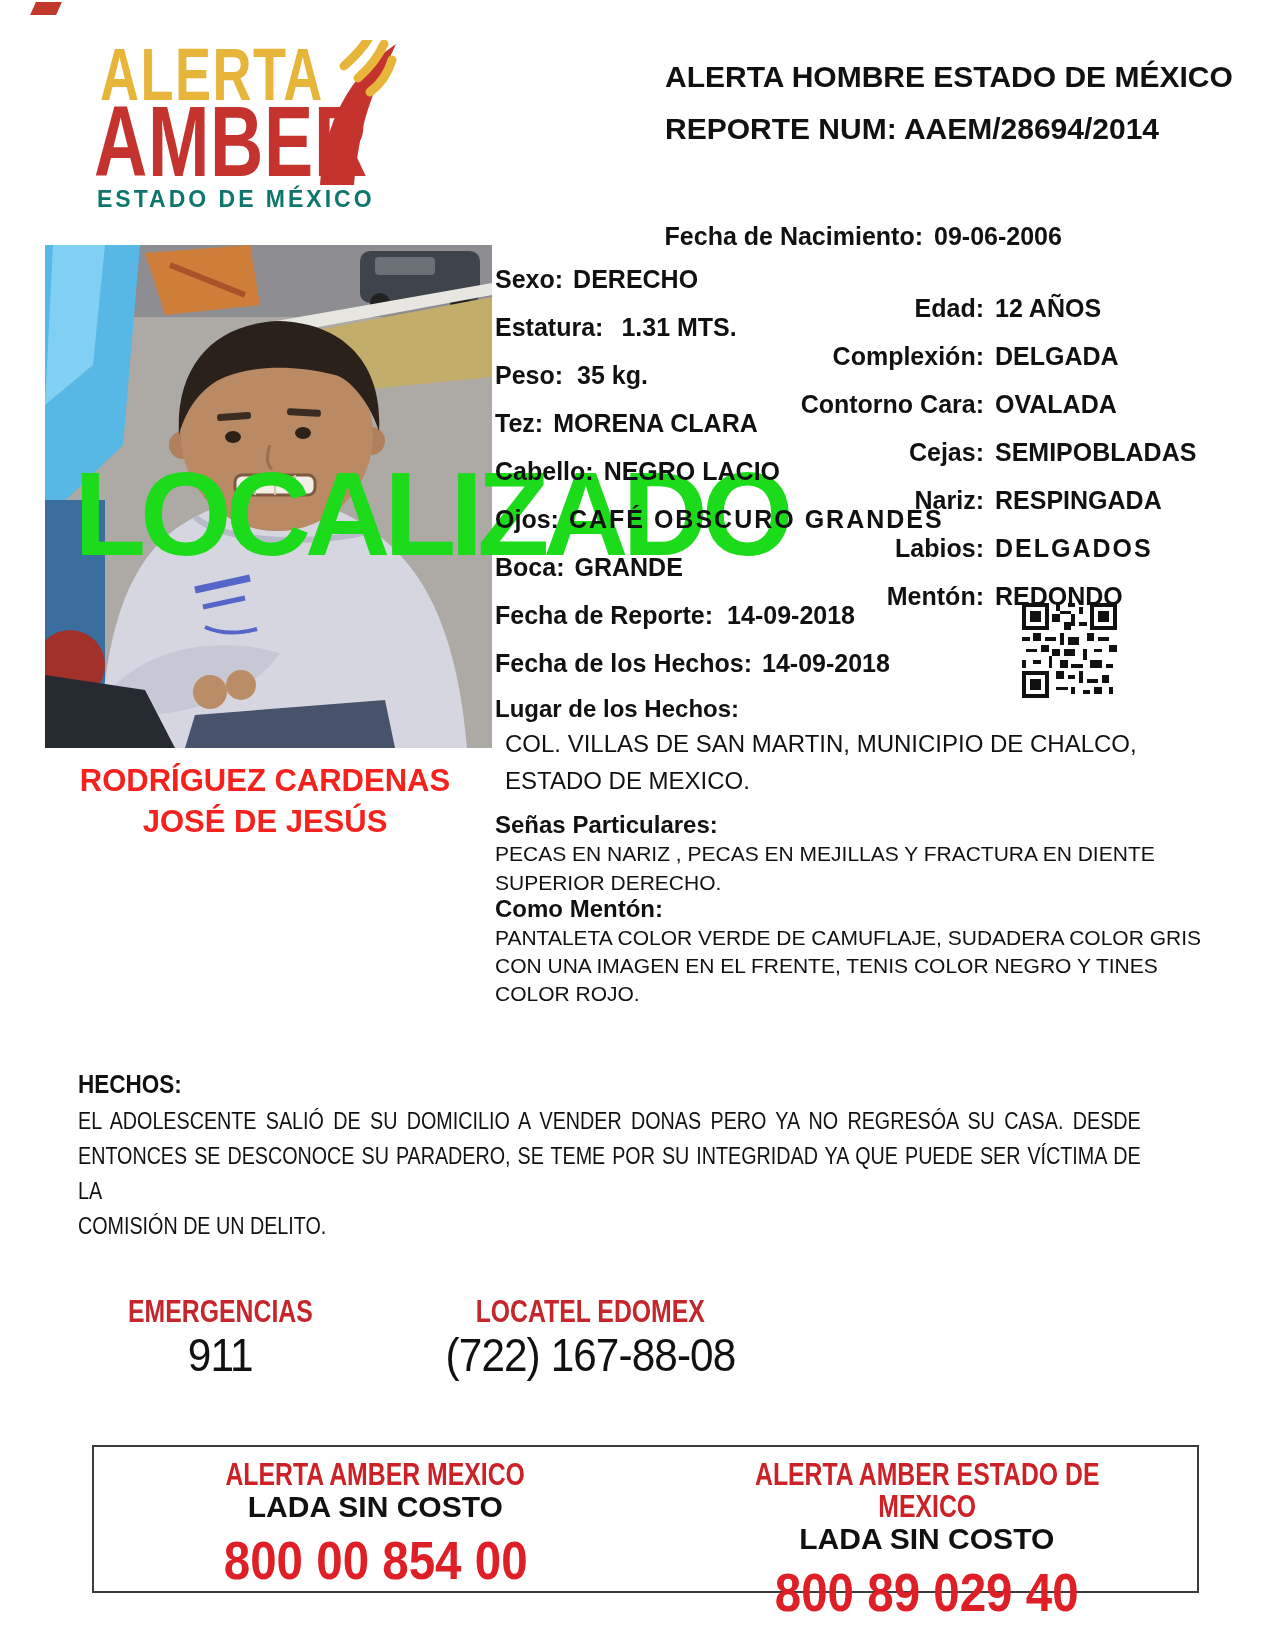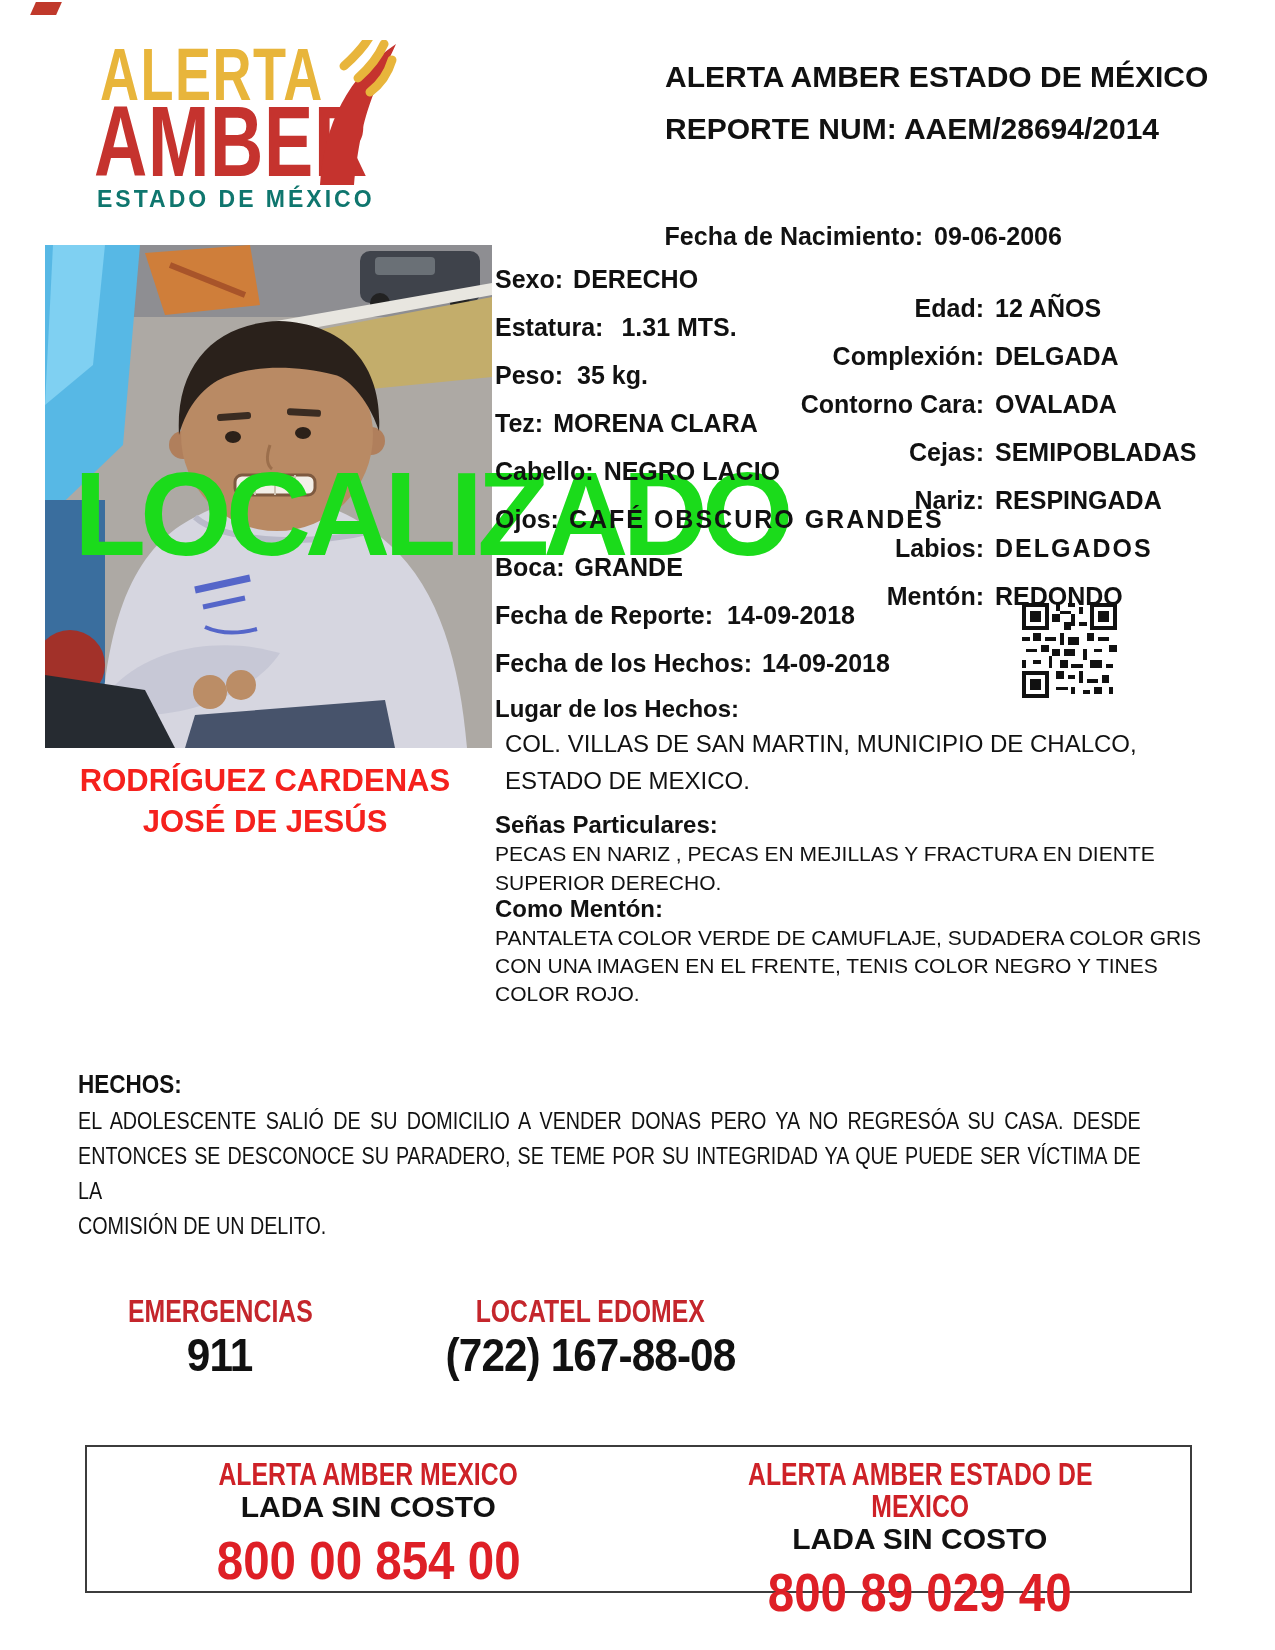--- a/index.html
+++ b/index.html
@@ -58,25 +58,25 @@
     transform:scaleX(.857);transform-origin:left;font-size:23px;line-height:35px;}
   .hline{text-align:justify;}
   .hline.stretch{text-align-last:justify;}
 
   
   .contacts{position:absolute;left:60px;top:1295px;width:1150px;display:flex;z-index:2;}
   .contact{text-align:center;}
   .c1{width:320px;}.c2{width:350px;margin-left:40px;}.c3{width:360px;margin-left:30px;}
   .contact-label{color:#c4262c;font-size:31px;font-weight:bold;line-height:34px;}
   .contact-label span{display:inline-block;transform:scaleX(.8);}
-  .contact-number{color:#111;font-size:46px;font-weight:bold;line-height:52px;}
+  .contact-number{color:#111;font-size:46px;font-weight:normal;line-height:52px;}
   .contact-number span{display:inline-block;transform:scaleX(.92);letter-spacing:-1px;}
 
   
-  .footer-box{position:absolute;left:85px;top:1445px;width:1107px;height:148px;
+  .footer-box{position:absolute;left:92px;top:1445px;width:1107px;height:148px;
     border:2px solid #3c3c3c;box-sizing:border-box;display:flex;align-items:flex-start;}
   .fcol{text-align:center;padding-top:12px;}
   .f1{width:51%;}.f2{width:49%;}
   .fb-title{color:#ce2127;font-size:31px;font-weight:bold;line-height:32px;}
   .fb-title span{display:inline-block;transform:scaleX(.8);}
   .fb-sub{color:#111;font-size:30px;font-weight:bold;line-height:32px;}
   .fb-number{color:#de1f26;font-size:54px;font-weight:bold;line-height:58px;margin-top:8px;}
   .fb-number span{display:inline-block;transform:scaleX(.88);}
 </style>
 </head>
@@ -91,21 +91,21 @@
     <div class="logo-amber">AMBER</div>
     <svg class="logo-swoosh" width="84" height="145" viewBox="0 0 84 145">
       <path d="M4,145 C8,84 32,36 80,4 C58,52 46,70 38,145 Z" fill="#c5332e"></path>
       <path d="M54,52 Q70,40 76,20" stroke="#e8b53b" stroke-width="9" fill="none" stroke-linecap="round"></path>
       <path d="M42,38 Q60,22 68,4" stroke="#e8b53b" stroke-width="9" fill="none" stroke-linecap="round"></path>
       <path d="M28,26 Q46,10 54,-4" stroke="#e8b53b" stroke-width="9" fill="none" stroke-linecap="round"></path>
     </svg>
     <div class="logo-sub">ESTADO DE MÉXICO</div>
   </div>
 
-  <div class="hdr-title">ALERTA AMBER ESTADO DE MÉXICO</div>
+  <div class="hdr-title">ALERTA HOMBRE ESTADO DE MÉXICO</div>
   <div class="hdr-report">REPORTE NUM: AAEM/28694/2014</div>
 
   <svg class="photo" width="447" height="503" viewBox="0 0 447 503">
     <g>
       <rect x="0" y="0" width="447" height="503" fill="#ada9a4"></rect>
       <rect x="0" y="0" width="447" height="72" fill="#8e8e92"></rect>
       <rect x="315" y="6" width="120" height="52" rx="10" fill="#3f434b"></rect>
       <rect x="330" y="12" width="60" height="18" rx="4" fill="#6a7076"></rect>
       <circle cx="335" cy="58" r="10" fill="#222"></circle>
         <circle cx="415" cy="58" r="10" fill="#222"></circle>

